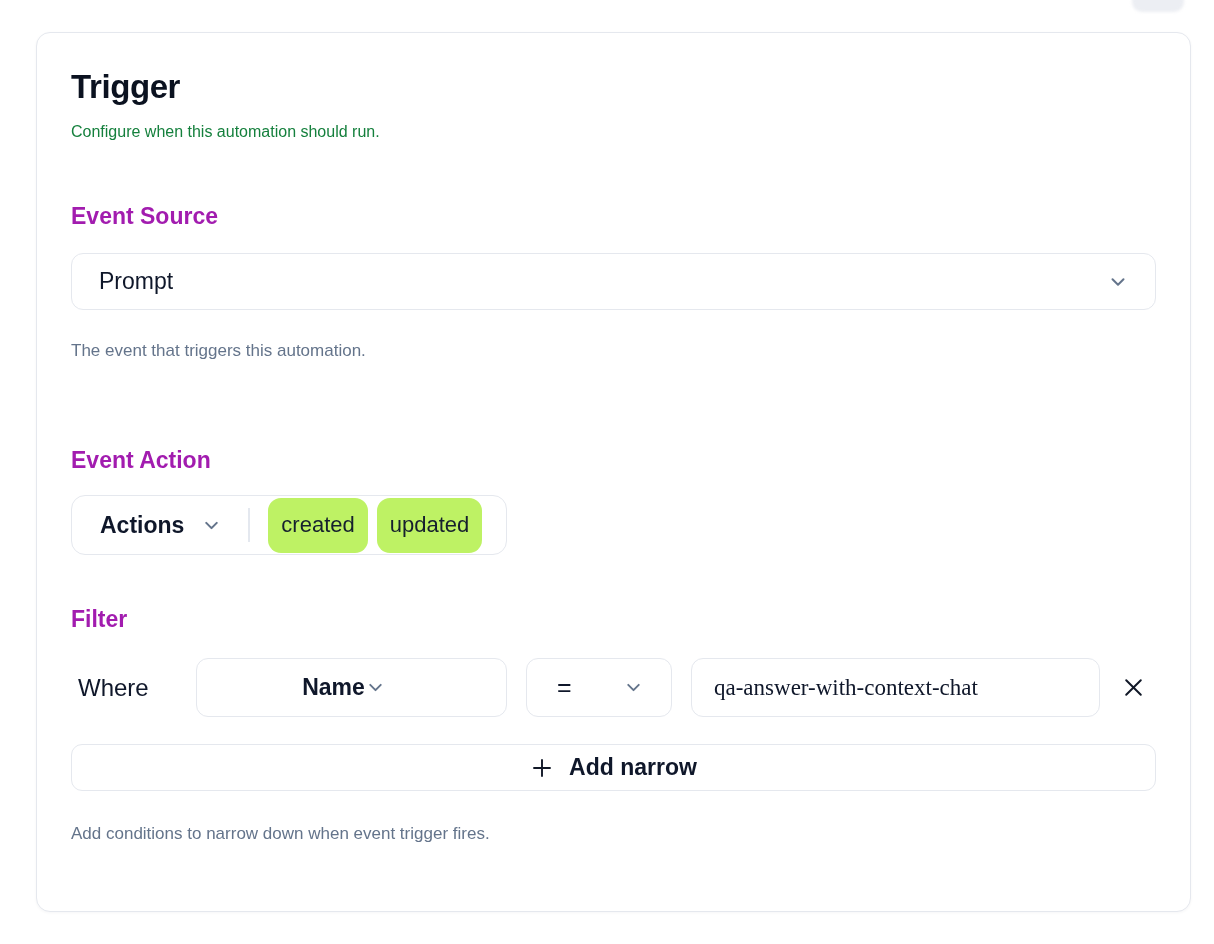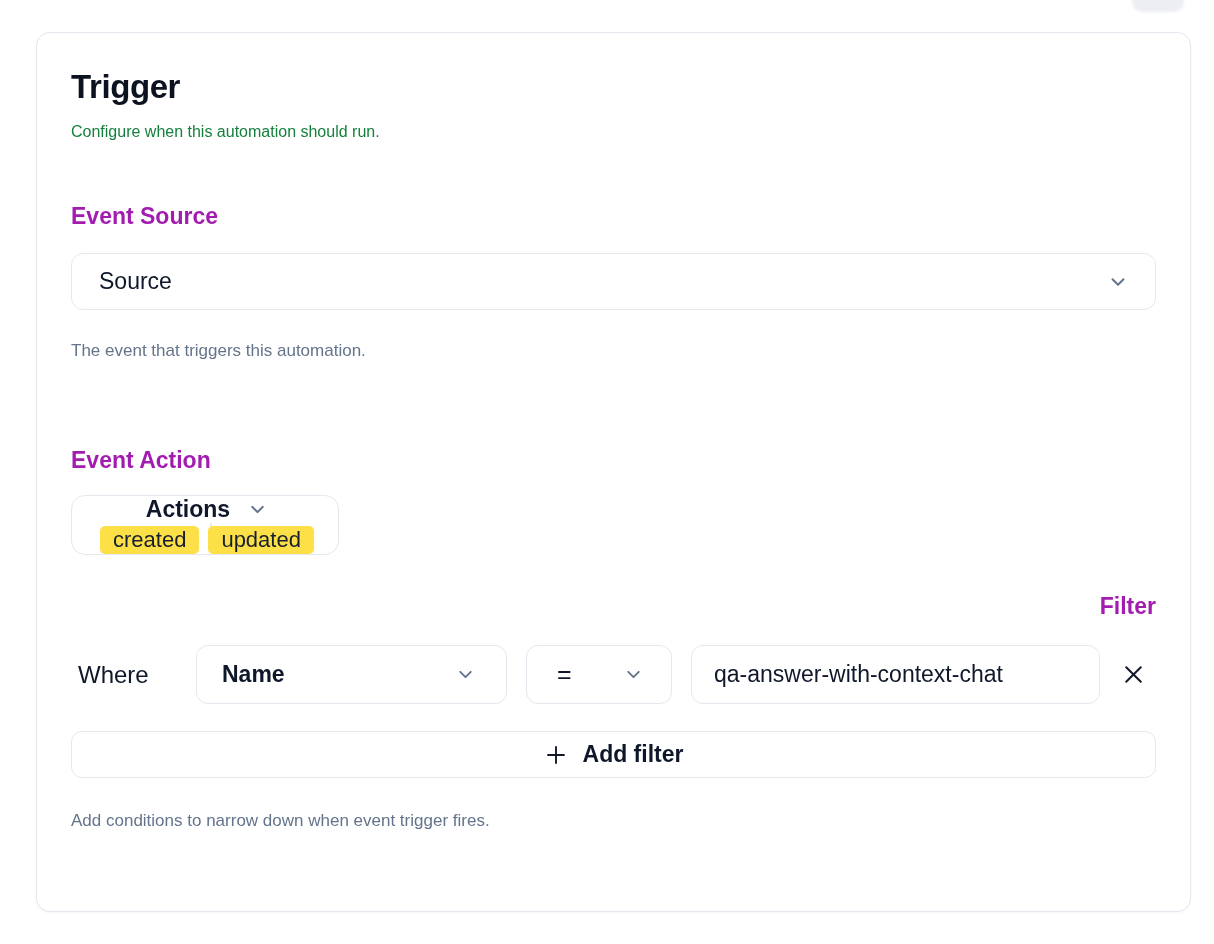--- a/index.html
+++ b/index.html
@@ -47,21 +47,21 @@
     color: #15803d;
   }
   .field-label {
     margin-top: 54px;
     font-size: 23px;
     line-height: 30px;
     font-weight: 700;
     color: #a21caf;
   }
   .field-label.tight { margin-top: 79px; }
-  .field-label.tighter { margin-top: 36px; text-align: right; }
+  .field-label.tighter { margin-top: 49px; }
   .select-full {
     margin-top: 22px;
     height: 57px;
     width: 100%;
     border: 1.5px solid #e5e8ee;
     border-radius: 12px;
     background: #fff;
     display: flex;
     align-items: center;
     justify-content: space-between;
@@ -79,21 +79,20 @@
   .chev { flex: 0 0 auto; display: block; }
   .actions-box {
     margin-top: 20px;
     height: 60px;
     display: inline-flex;
     align-items: center;
     border: 1.5px solid #e5e8ee;
     border-radius: 14px;
     background: #fff;
     padding: 0 24px 0 28px;
-    flex-direction: column;
   }
   .actions-trigger {
     display: inline-flex;
     align-items: center;
     gap: 17px;
     cursor: pointer;
     background: none;
     border: none;
     font-family: inherit;
   }
@@ -103,26 +102,26 @@
     color: #0f172a;
   }
   .v-divider {
     width: 2px;
     height: 34px;
     background: #e4e8ef;
     margin: 0 18px 0 26px;
   }
   .chip-row { display: inline-flex; gap: 9px; }
   .chip {
-    height: 28px;
+    height: 55px;
     display: inline-flex;
     align-items: center;
     padding: 0 13px;
-    background: #fde047;
-    border-radius: 5px;
+    background: #bef264;
+    border-radius: 13px;
     font-size: 22px;
     color: #16202e;
   }
   .filter-row {
     margin-top: 24px;
     display: flex;
     align-items: center;
     height: 59px;
   }
   .where-label {
@@ -136,39 +135,40 @@
     border: 1.5px solid #e5e8ee;
     border-radius: 12px;
     background: #fff;
     display: flex;
     align-items: center;
     justify-content: space-between;
     cursor: pointer;
   }
   .field-select {
     flex: 0 0 311px;
-    padding: 0 30px 0 25px;
-    font-size: 23px;
-    font-weight: 700;
+    padding: 0 30px 0 15px;
+    font-size: 23px;
+    font-weight: 700;
+    justify-content: center;
   }
   .op-select {
     flex: 0 0 146px;
     margin-left: 19px;
     padding: 0 27px 0 30px;
     font-size: 25px;
     font-weight: 500;
   }
   .value-input {
     flex: 1 1 auto;
     margin-left: 19px;
     height: 59px;
     border: 1.5px solid #e5e8ee;
     border-radius: 12px;
     padding: 0 22px;
-    font-family: Liberation Sans, sans-serif;
+    font-family: Liberation Serif, serif;
     font-size: 23px;
     color: #0f172a;
     background: #fff;
     outline: none;
     min-width: 0;
   }
   .close-btn {
     flex: 0 0 46px;
     height: 46px;
     margin-left: 10px;
@@ -203,21 +203,21 @@
 <div class="peek-element"></div>
 
 <section class="card">
 
   <h1 class="card-title">Trigger</h1>
   <p class="card-subtitle">Configure when this automation should run.</p>
 
   
   <div class="field-label">Event Source</div>
   <div class="select-full">
-    <span>Source</span>
+    <span>Prompt</span>
     <svg class="chev" width="22" height="22" viewBox="0 0 24 24" fill="none" stroke="#64748b" stroke-width="2.2" stroke-linecap="round" stroke-linejoin="round">
         <path d="M6 9l6 6 6-6"></path>
       </svg>
   </div>
   <p class="helper-text">The event that triggers this automation.</p>
 
   
   <div class="field-label tight">Event Action</div>
   <div class="actions-box">
     <button class="actions-trigger">
@@ -259,18 +259,18 @@
       <svg width="25" height="25" viewBox="0 0 24 24" fill="none" stroke="#111827" stroke-width="1.9" stroke-linecap="round">
           <path d="M5 5l14 14M19 5L5 19"></path>
         </svg>
     </button>
   </div>
 
   <button class="add-filter-btn">
     <svg width="24" height="24" viewBox="0 0 24 24" fill="none" stroke="#111827" stroke-width="1.9" stroke-linecap="round">
         <path d="M12 4v16M4 12h16"></path>
       </svg>
-    <span>Add filter</span>
+    <span>Add narrow</span>
   </button>
 
   <p class="helper-text" style="margin-top:28px;">Add conditions to narrow down when event trigger fires.</p>
 
 </section>
 
 </body></html>

